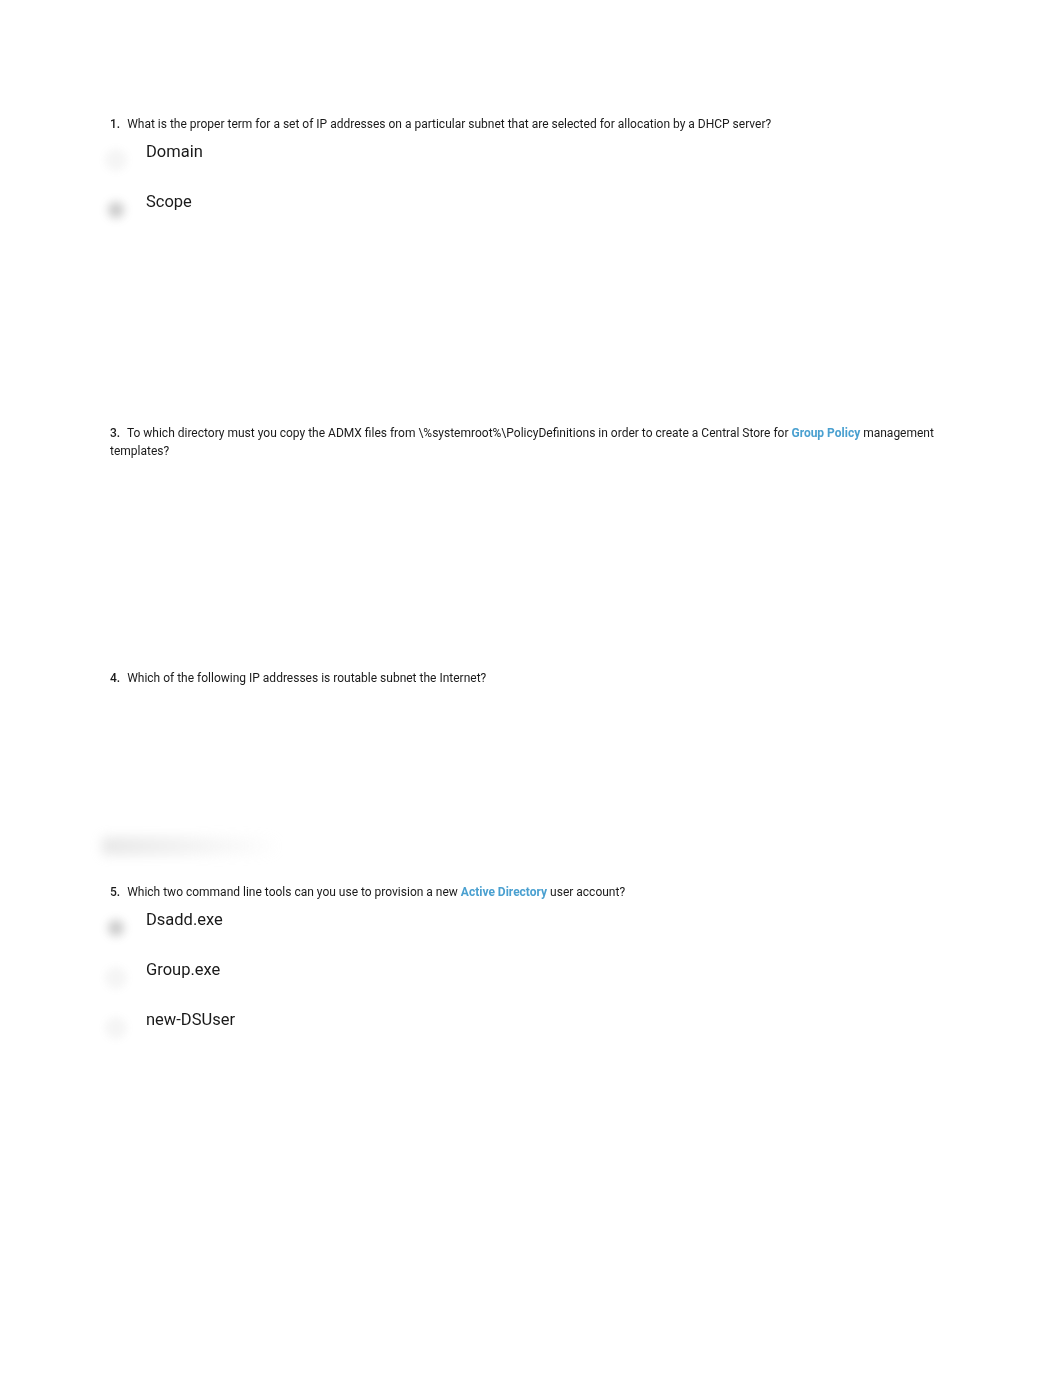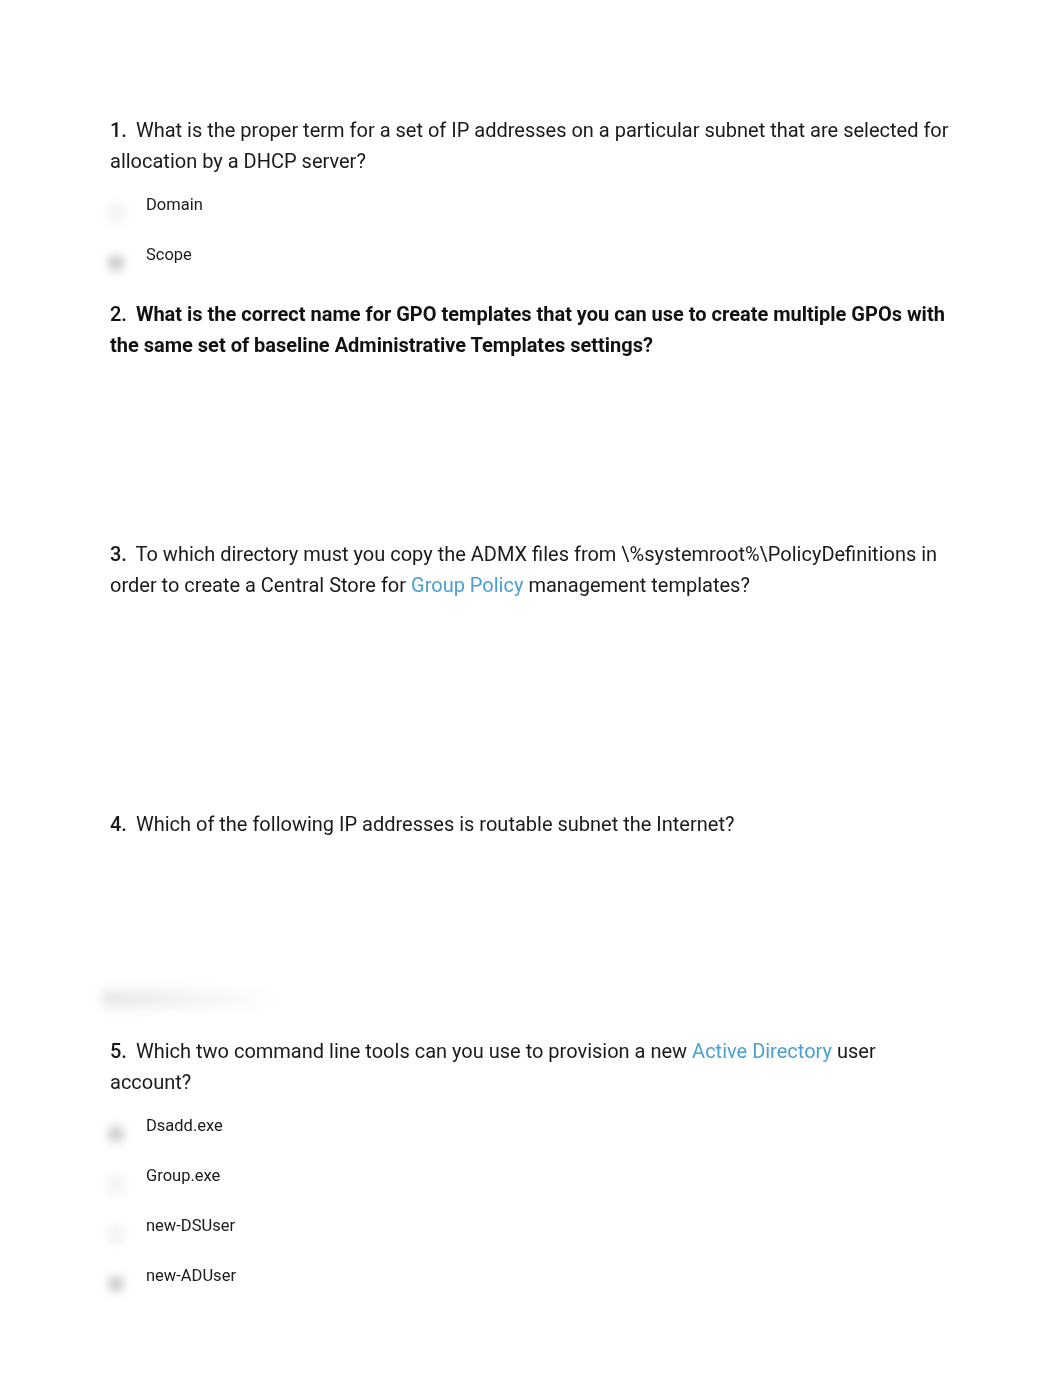--- a/index.html
+++ b/index.html
@@ -12,38 +12,38 @@
       background: #ffffff;
       padding: 115px 110px 60px 110px;
       width: 1062px;
       color: #1a1a1a;
       line-height: 1.5;
     }
     .question-block {
       margin-bottom: 28px;
     }
     .question-text {
-      font-size: 20px;
+      font-size: 12px;
       color: #1a1a1a;
       line-height: 1.55;
     }
     .q-num {
       font-weight: 500;
       margin-right: 4px;
     }
     .q2 .question-text {
       font-weight: 700;
       color: #111;
     }
     .link-style {
       color: #4aa0d0;
-      font-weight: 400;
+      font-weight: 700;
     }
     .options {
-      margin-top: 16px;
+      margin-top: 6px;
     }
     .option {
       display: flex;
       align-items: flex-start;
       margin-bottom: 22px;
       margin-left: -2px;
     }
     .option-marker {
       width: 28px;
       flex-shrink: 0;
@@ -106,24 +106,20 @@
     <div class="option">
       <div class="option-marker">
           <div class="marker-circle marker-filled"></div>
         </div>
       <div class="option-label">Scope</div>
     </div>
   </div>
 </div>
 
 <div class="question-block q2">
-  <div class="question-text">
-    <span class="q-num">2.</span>
-    <span>What is the correct name for GPO templates that you can use to create multiple GPOs with the same set of baseline Administrative Templates settings?</span>
-  </div>
   <div class="spacer-sm"></div>
 </div>
 
 <div class="question-block">
   <div class="question-text">
     <span class="q-num">3.</span>
     <span>To which directory must you copy the ADMX files from \%systemroot%\PolicyDefinitions in order to create a Central Store for</span>
     <span class="link-style">Group Policy</span>
     <span>management templates?</span>
   </div>
@@ -158,20 +154,14 @@
           <div class="marker-circle"></div>
         </div>
       <div class="option-label">Group.exe</div>
     </div>
     <div class="option">
       <div class="option-marker">
           <div class="marker-circle"></div>
         </div>
       <div class="option-label">new-DSUser</div>
     </div>
-    <div class="option">
-      <div class="option-marker">
-          <div class="marker-circle marker-filled"></div>
-        </div>
-      <div class="option-label">new-ADUser</div>
-    </div>
   </div>
 </div>
 
 </body></html>

